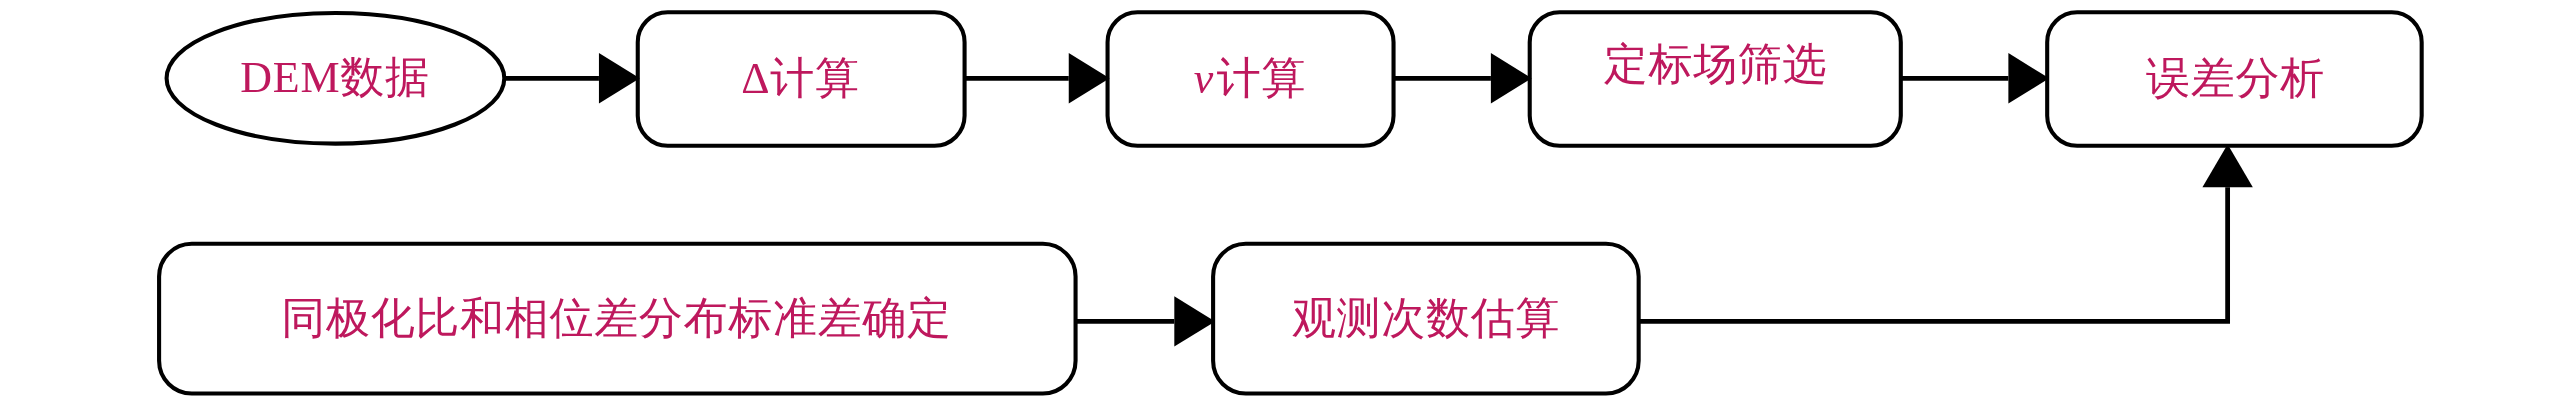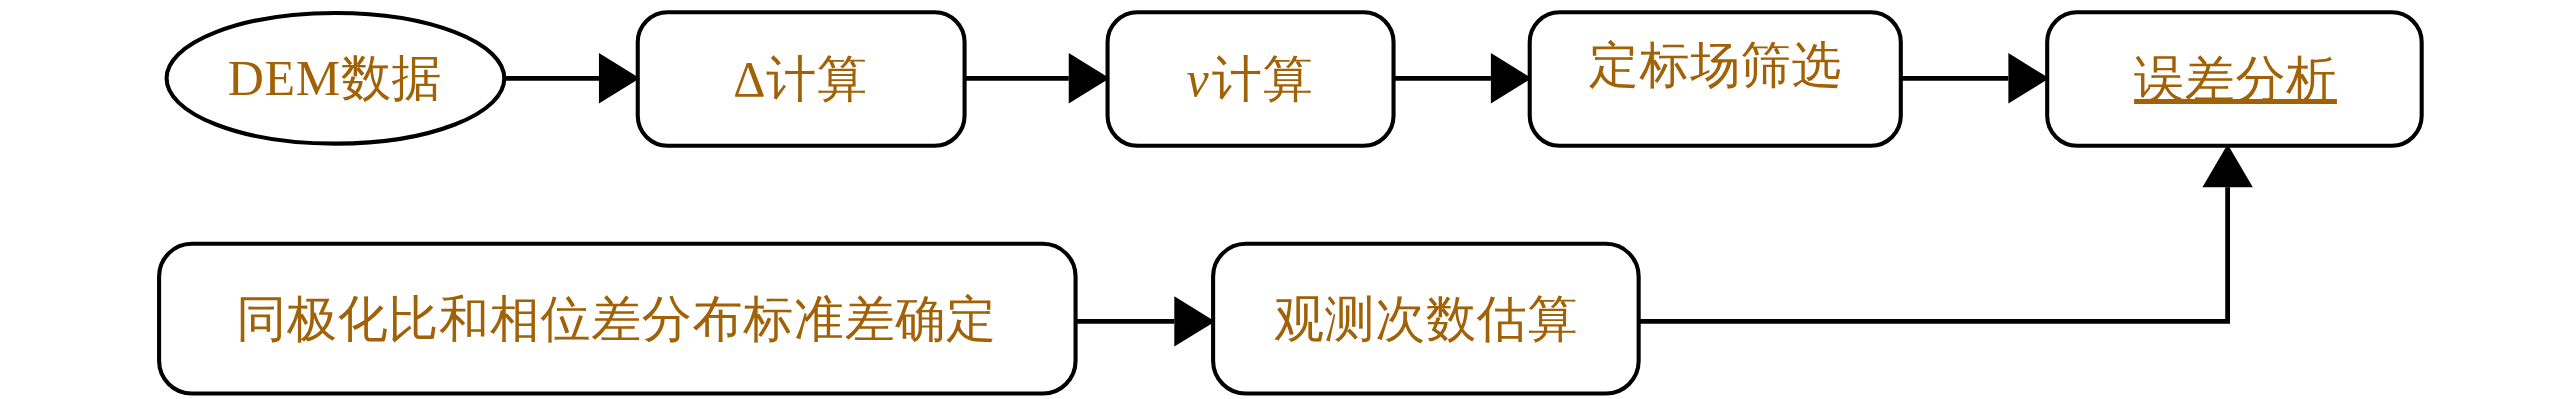--- a/index.html
+++ b/index.html
@@ -38,23 +38,23 @@
   .edge-head {
     fill: #000000;
     stroke: none;
   }
   .node-label {
     position: absolute;
     display: flex;
     align-items: center;
     justify-content: center;
     text-align: center;
-    color: #a16207;
+    color: #be185d;
     font-family: "Liberation Serif", "DejaVu Serif", serif;
-    font-size: 50px;
+    font-size: 44px;
     line-height: 1.1;
     white-space: nowrap;
     letter-spacing: 0.7px;
     pointer-events: none;
   }
   .node-label .sym {
     font-style: normal;
   }
   .node-label .sym-italic {
     font-style: italic;
@@ -122,20 +122,20 @@
       <span>计算</span>
   </div>
 
   <div class="node-label" style="left:1107px; top:12.3px; width:286px; height:134px;">
     <span class="sym-italic">v</span>
       <span>计算</span>
   </div>
 
   <div class="node-label" style="left:1530px; top:12.3px; width:371px; height:106px;">定标场筛选</div>
 
-  <div class="node-label" style="left:2048px; top:12.3px; width:375px; height:134px;text-decoration:underline;">误差分析</div>
+  <div class="node-label" style="left:2048px; top:12.3px; width:375px; height:134px;">误差分析</div>
 
   <div class="node-label" style="left:1213px; top:244px; width:426px; height:150px;">观测次数估算</div>
 
   <div class="node-label" style="left:158px; top:244px; width:917px; height:150px;">同极化比和相位差分布标准差确定</div>
 
 </div>
 
 
 </body></html>

